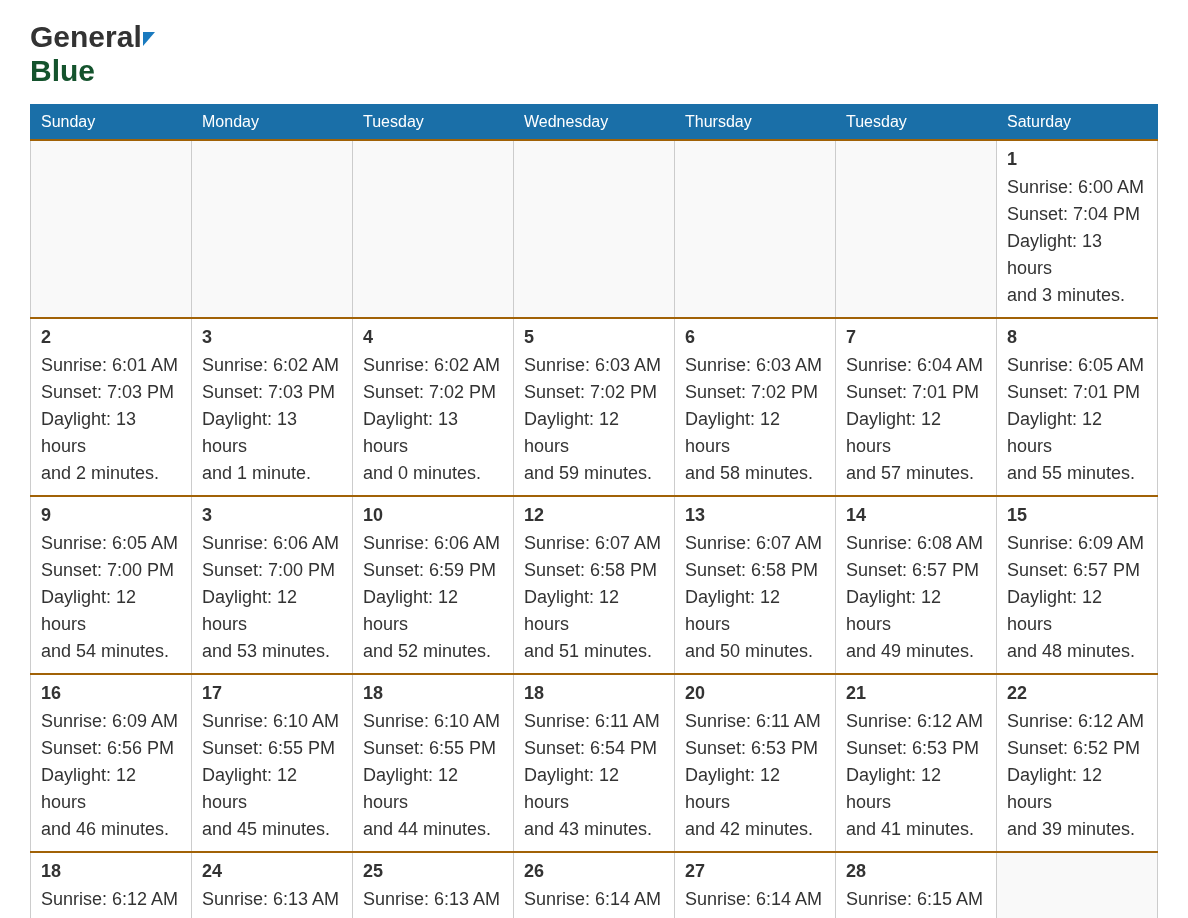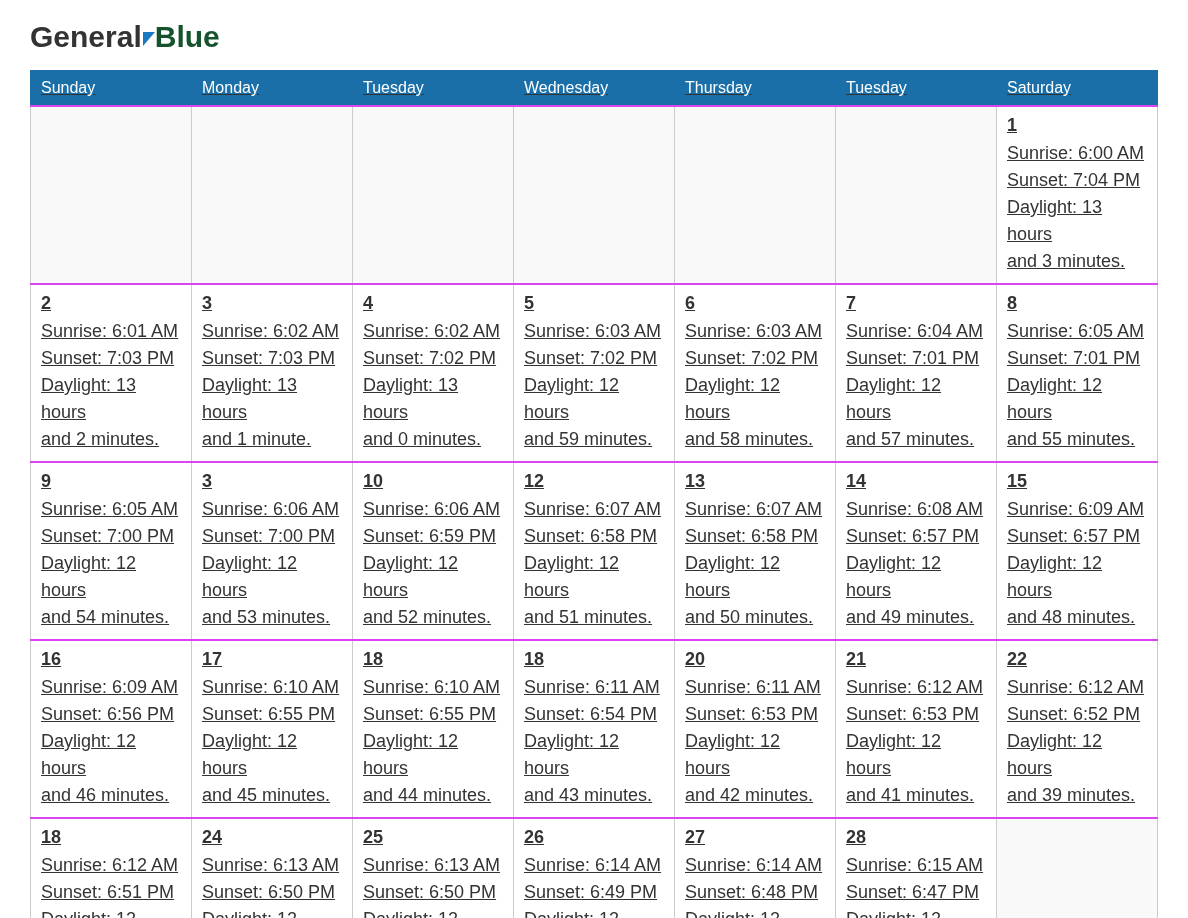--- a/index.html
+++ b/index.html
@@ -10,20 +10,21 @@
       color: #333;
     }
     .header-area {
       display: flex;
       justify-content: space-between;
       align-items: flex-start;
       margin-bottom: 16px;
     }
     .logo {
       display: flex;
+      flex-direction: column;
       align-items: flex-start;
     }
     .title-area {
       text-align: right;
     }
     .month-title {
       font-size: 48px;
       font-weight: bold;
       color: #222;
       line-height: 1.1;
@@ -50,22 +51,21 @@
     .calendar td {
       vertical-align: top;
       padding: 8px 10px;
       border: 1px solid #ccc;
       width: 14.28%;
       min-height: 110px;
       font-size: 13px;
       color: #333;
     }
     .calendar tr {
-      border-bottom: 2px solid #d946ef;
-      text-decoration: underline;
+      border-bottom: 2px solid #a16207;
     }
     .day-number {
       font-size: 18px;
       font-weight: bold;
       color: #333;
       display: block;
       margin-bottom: 4px;
     }
     .day-info {
       font-size: 18px;

